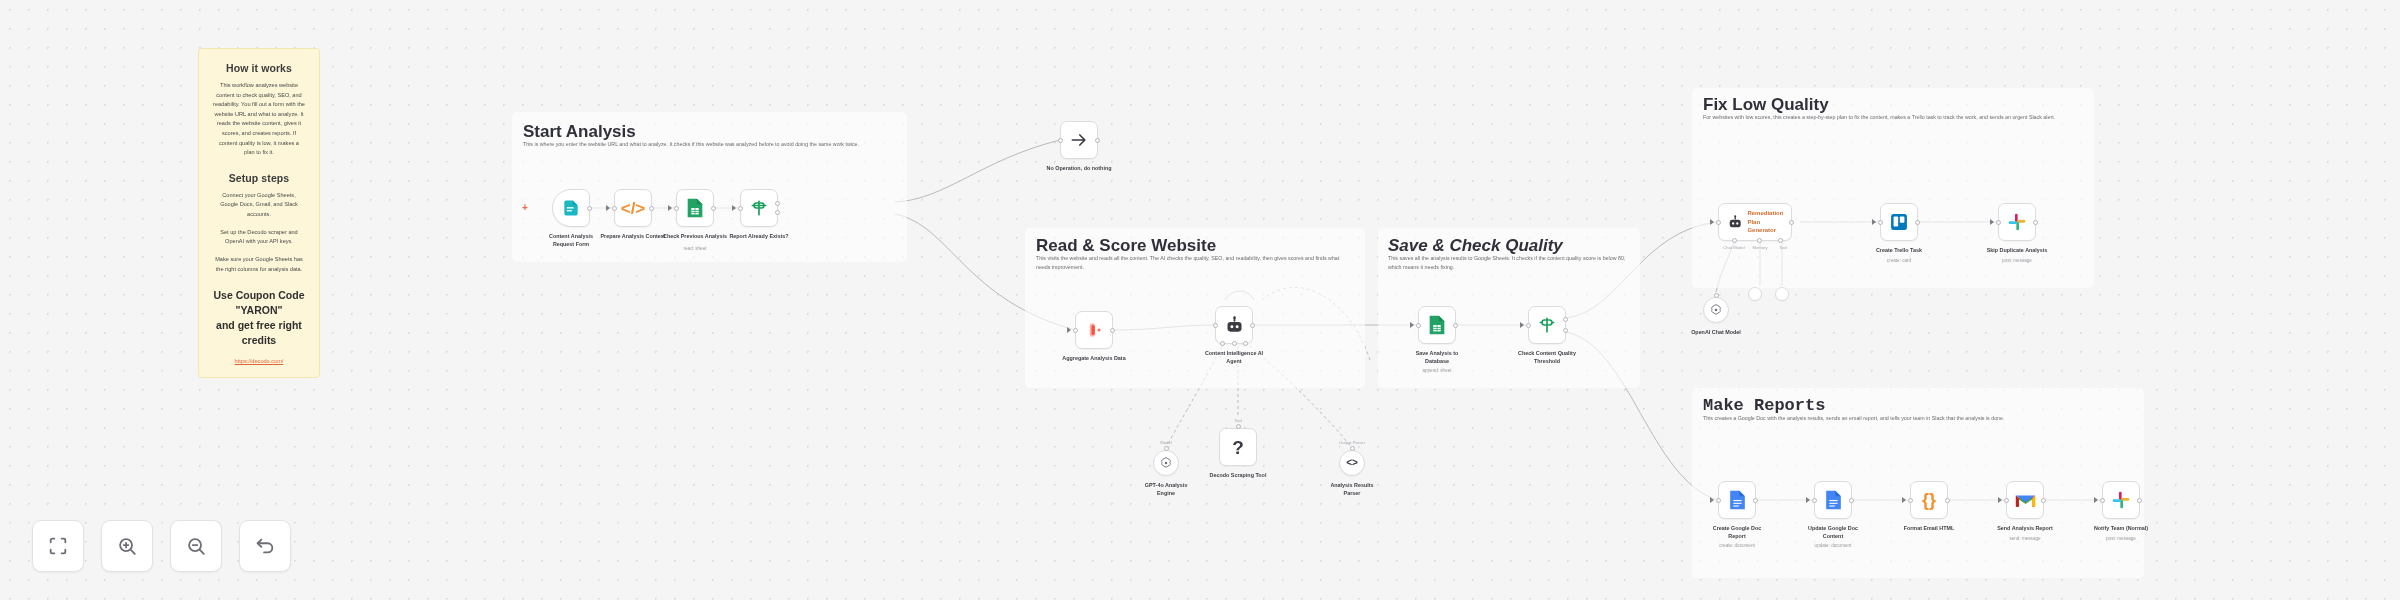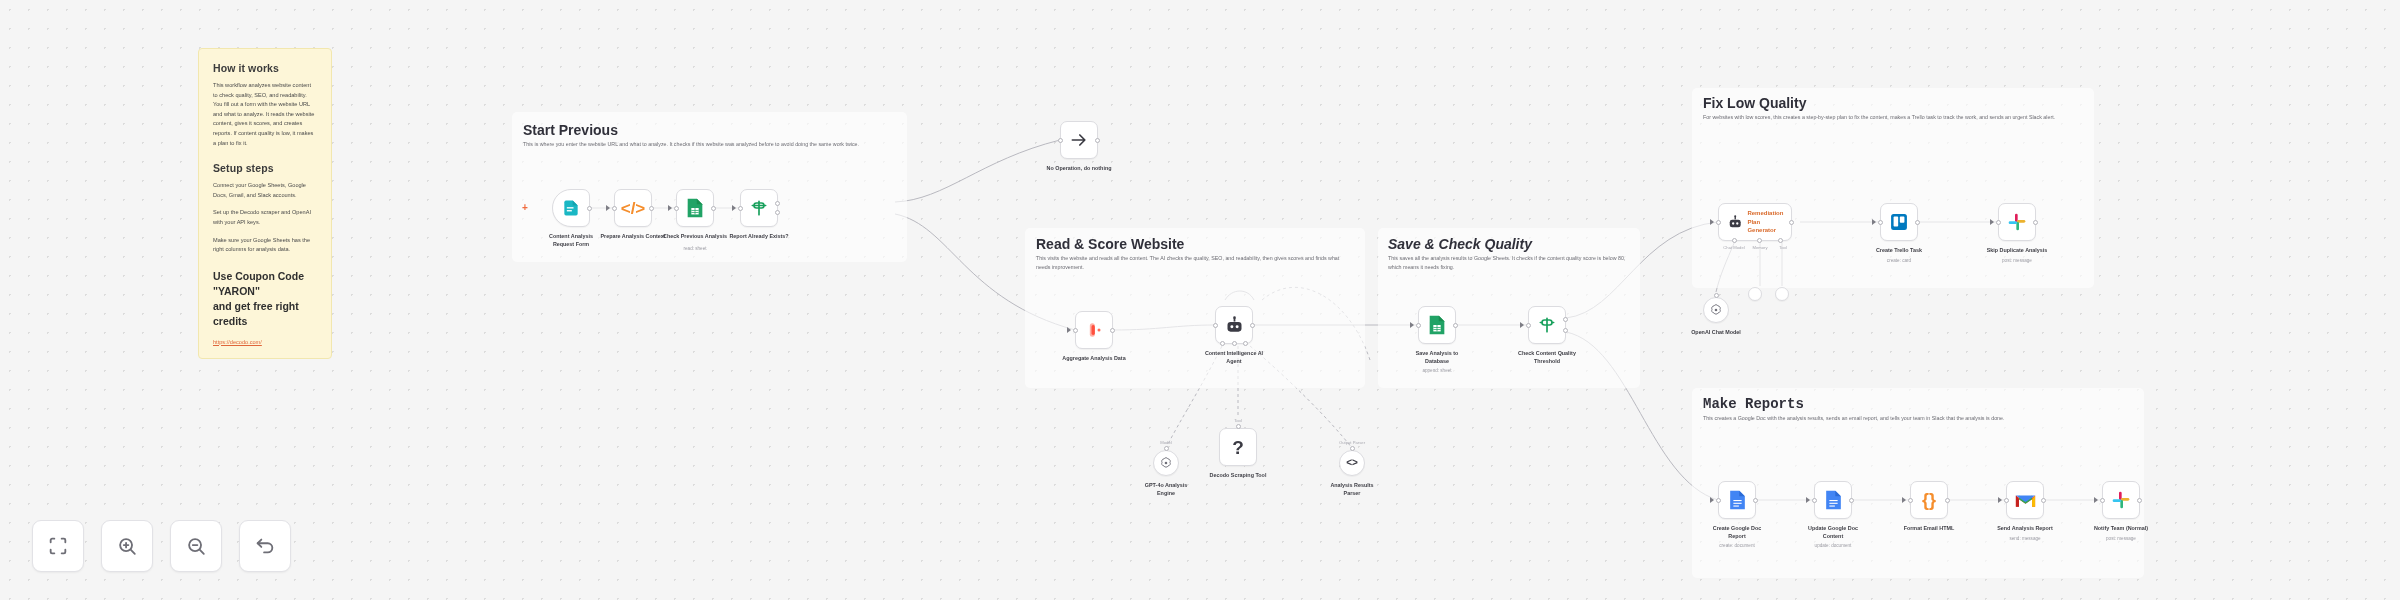--- a/index.html
+++ b/index.html
@@ -56,21 +56,21 @@
   }
 
   
   .group {
     position: absolute;
     background: rgba(255,255,255,0.62);
     border-radius: 5px;
   }
   .group-title {
     position: absolute;
-    font-size: 14px;
+    font-size: 17px;
     font-weight: bold;
     color: #30303a;
     white-space: nowrap;
   }
   .group-desc {
     position: absolute;
     font-size: 5.3px;
     line-height: 1.68;
     color: #6b6b72;
   }
@@ -240,34 +240,34 @@
     <path class="dashed" d="M1250,346 C1290,380 1330,420 1352,448"></path>
 
     <path d="M1225,300 C1232,288 1248,288 1254,300"></path>
     <path class="dashed" d="M1262,300 C1300,268 1350,300 1370,360"></path>
 
     <path d="M1735,241 C1726,262 1720,275 1716,292"></path>
     <path d="M1760,241 L1760,286"></path>
     <path d="M1782,241 L1782,286"></path>
   </svg>
 
-  <div class="sticky" style="left:198px; top:48px; width:134px;">
+  <div class="sticky" style="left:198px; top:48px; width:122px;text-align:center;">
     <h2>How it works</h2>
     <p>This workflow analyzes website content to check quality, SEO, and readability. You fill out a form with the website URL and what to analyze. It reads the website content, gives it scores, and creates reports. If content quality is low, it makes a plan to fix it.</p>
     <h2 class="spaced">Setup steps</h2>
     <p>Connect your Google Sheets, Google Docs, Gmail, and Slack accounts.</p>
     <p>Set up the Decodo scraper and OpenAI with your API keys.</p>
     <p>Make sure your Google Sheets has the right columns for analysis data.</p>
     <div class="coupon">Use Coupon Code "YARON"</div>
     <div class="coupon" style="margin-top:0">and get free right credits</div>
     <a href="#">https://decodo.com/</a>
   </div>
 
   <div class="group" style="left:512px; top:112px; width:395px; height:150px;"></div>
-  <div class="group-title" style="left:523px; top:122px;">Start Previous</div>
+  <div class="group-title" style="left:523px; top:122px;">Start Analysis</div>
   <div class="group-desc" style="left:523px; top:140px; width:372px;">This is where you enter the website URL and what to analyze. It checks if this website was analyzed before to avoid doing the same work twice.</div>
 
   <div class="group" style="left:1025px; top:228px; width:340px; height:160px;"></div>
   <div class="group-title" style="left:1036px; top:236px;">Read &amp; Score Website</div>
   <div class="group-desc" style="left:1036px; top:254px; width:318px;">This visits the website and reads all the content. The AI checks the quality, SEO, and readability, then gives scores and finds what needs improvement.</div>
 
   <div class="group" style="left:1378px; top:228px; width:262px; height:160px;"></div>
   <div class="group-title" style="left:1388px; top:236px;font-style:italic;">Save &amp; Check Quality</div>
   <div class="group-desc" style="left:1388px; top:254px; width:240px;">This saves all the analysis results to Google Sheets. It checks if the content quality score is below 80, which means it needs fixing.</div>
 

